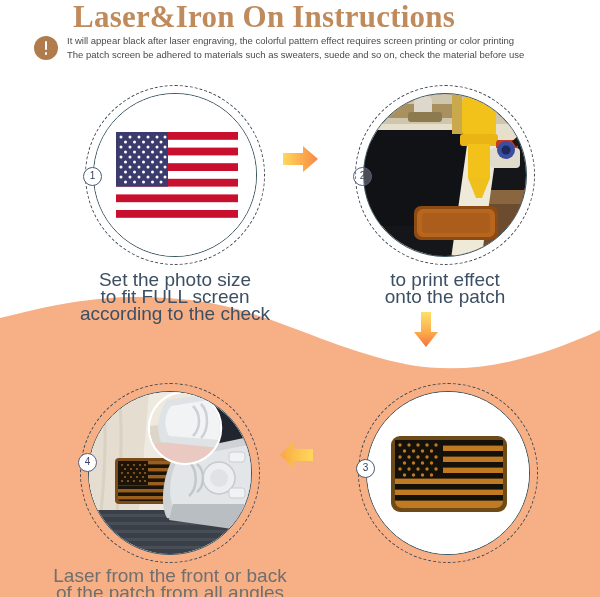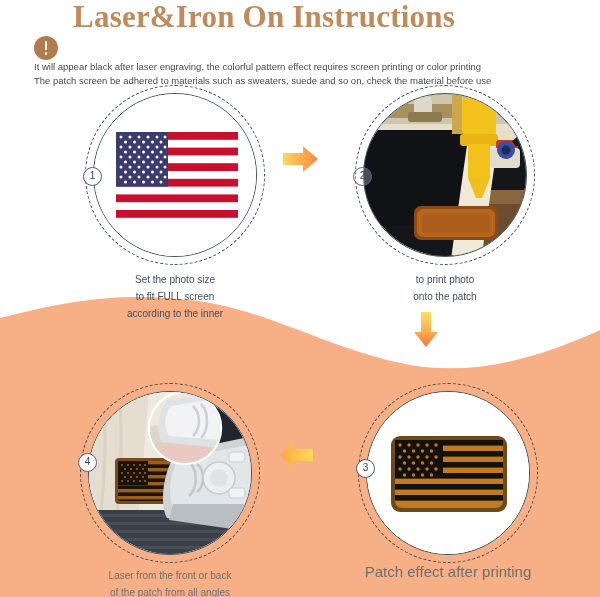--- a/index.html
+++ b/index.html
@@ -22,21 +22,21 @@
     font-family:"Liberation Serif", serif;
     font-weight:bold;
     font-size:31px;
     letter-spacing:0.2px;
     color:#C08B5C;
     line-height:34px;
     white-space:nowrap;
   }
   .warn-wrap {
     position:absolute; left:34px; top:34px; width:540px;
-    display:flex; align-items:flex-start; flex-direction:column;
+    display:flex; align-items:flex-start; gap:9px;
   }
   .warn-icon {
     flex:0 0 auto;
     width:24px; height:24px; border-radius:50%;
     background:#B07C4E;
     position:relative; margin-top:2px;
   }
   .warn-icon::before{
     content:""; position:absolute; left:50%; top:5px;
     width:2.6px; height:9px; margin-left:-1.3px;
@@ -72,21 +72,21 @@
     width:17px; height:17px; border-radius:50%;
     border:1px solid #4a5a76;
     background:#ffffff;
     color:#2e3d5c;
     font-size:10px; line-height:15px; text-align:center;
     z-index:6;
   }
   .caption {
     position:absolute; width:260px; left:-40px; top:186px;
     text-align:center;
-    font-size:10px; line-height:17px;
+    font-size:19px; line-height:17px;
     color:#3d4f63;
   }
   .caption.gray { color:#6f6f6f; }
 
   
   .arrow { position:absolute; }
 </style>
 </head>
 <body>
 
@@ -195,21 +195,21 @@
             <circle cx="58.5" cy="88" r="1.5"></circle>
               <circle cx="67" cy="88" r="1.5"></circle>
           </g>
         </g>
       </svg>
     </div>
     <div class="badge" style="left:-2px; top:82px;">1</div>
     <div class="caption">
       <div>Set the photo size</div>
       <div>to fit FULL screen</div>
-      <div>according to the inner</div>
+      <div>according to the check</div>
     </div>
   </div>
 
   <div class="step" style="left:355px; top:85px; width:180px; height:180px;">
     <div class="ring-dash"></div>
     <div class="ring-solid">
       <svg class="photo" viewBox="0 0 164 164">
         <rect width="164" height="164" fill="#15161a"></rect>
         <rect x="0" y="0" width="164" height="44" fill="#cfc7ad"></rect>
         <rect x="0" y="30" width="164" height="16" fill="#e6dfcb"></rect>
@@ -230,21 +230,21 @@
         <circle cx="142" cy="56" r="9" fill="#3C4EA0"></circle>
         <circle cx="142" cy="56" r="4.5" fill="#1d2a5e"></circle>
         <path d="M150,50 C164,40 164,26 150,14" stroke="#1a1a1a" stroke-width="7" fill="none"></path>
         <rect x="50" y="112" width="84" height="34" rx="7" fill="#8C4A14"></rect>
         <rect x="53" y="115" width="78" height="28" rx="6" fill="#B8661E"></rect>
         <rect x="58" y="119" width="68" height="20" rx="4" fill="#A0551A" opacity="0.55"></rect>
       </svg>
     </div>
     <div class="badge" style="left:-2px; top:82px; border-color:#5a5f8a; color:#44496f; background:rgba(255,255,255,0.25);">2</div>
     <div class="caption">
-      <div>to print photo</div>
+      <div>to print effect</div>
       <div>onto the patch</div>
     </div>
   </div>
 
   <div class="step" style="left:80px; top:383px; width:180px; height:180px;">
     <div class="ring-dash"></div>
     <div class="ring-solid">
       <svg class="photo" viewBox="0 0 164 164">
         <rect width="164" height="164" fill="#e9e3d8"></rect>
         <rect x="0" y="0" width="164" height="120" fill="#efeae0"></rect>
@@ -380,23 +380,20 @@
               <circle cx="69" cy="77" r="1.7"></circle>
             <circle cx="37.5" cy="83" r="1.7"></circle>
               <circle cx="46.5" cy="83" r="1.7"></circle>
               <circle cx="55.5" cy="83" r="1.7"></circle>
               <circle cx="64.5" cy="83" r="1.7"></circle>
           </g>
         </g>
       </svg>
     </div>
     <div class="badge" style="left:-2px; top:76px;">3</div>
-    <div class="caption gray" style="top:180px; font-size:15px;">
-      <div>Patch effect after printing</div>
-    </div>
   </div>
 
   <svg class="arrow" style="left:283px; top:143px; width:36px; height:32px;" viewBox="0 0 36 32">
     <polygon points="0,10 20,10 20,3 35,16 20,29 20,22 0,22" fill="url(#arrGrad)"></polygon>
   </svg>
 
   <svg class="arrow" style="left:410px; top:312px; width:32px; height:36px;" viewBox="0 0 32 36">
     <polygon points="11,0 21,0 21,20 28,20 16,35 4,20 11,20" fill="url(#arrGradV)"></polygon>
   </svg>
 

